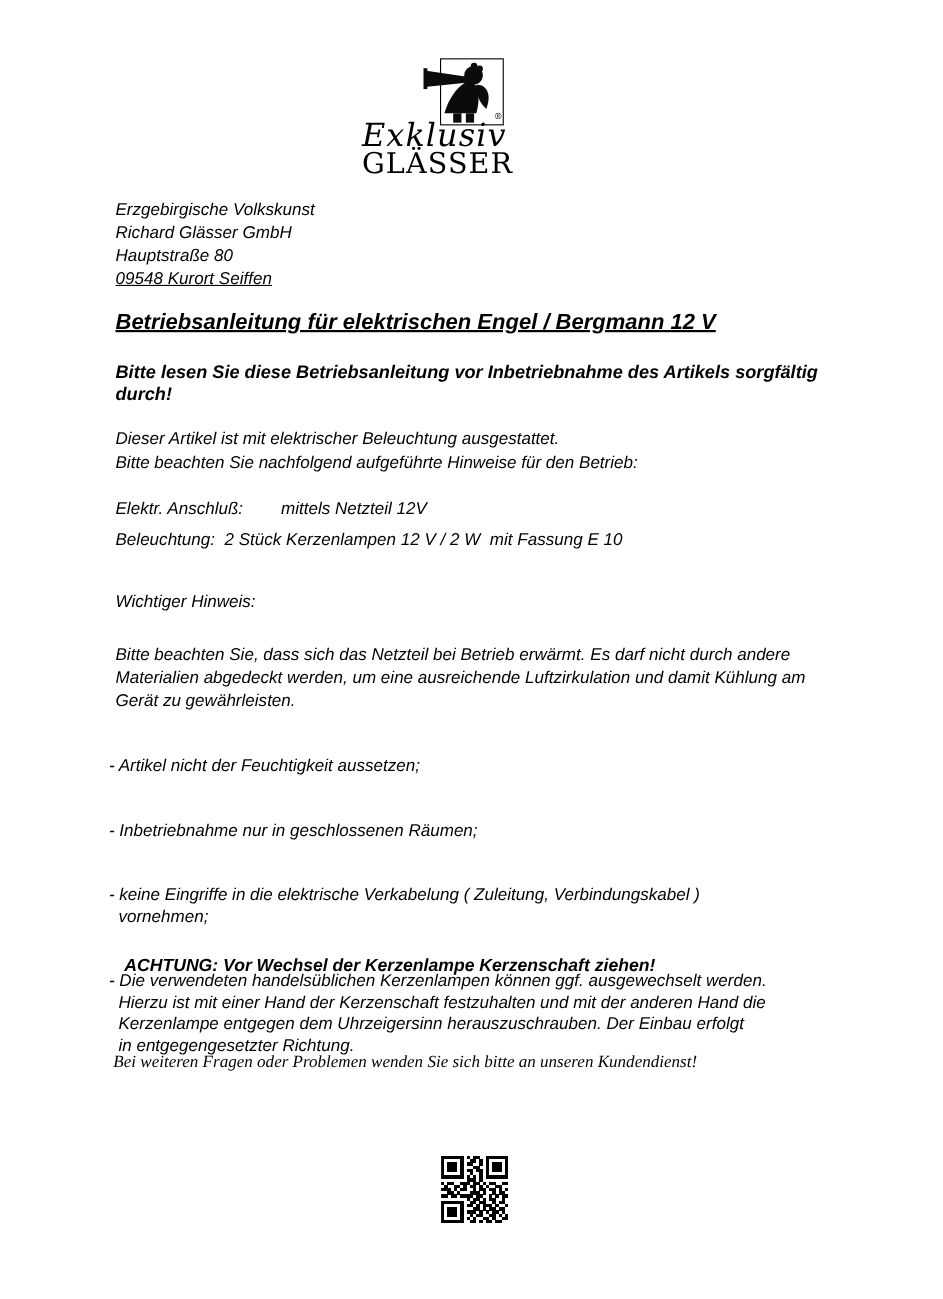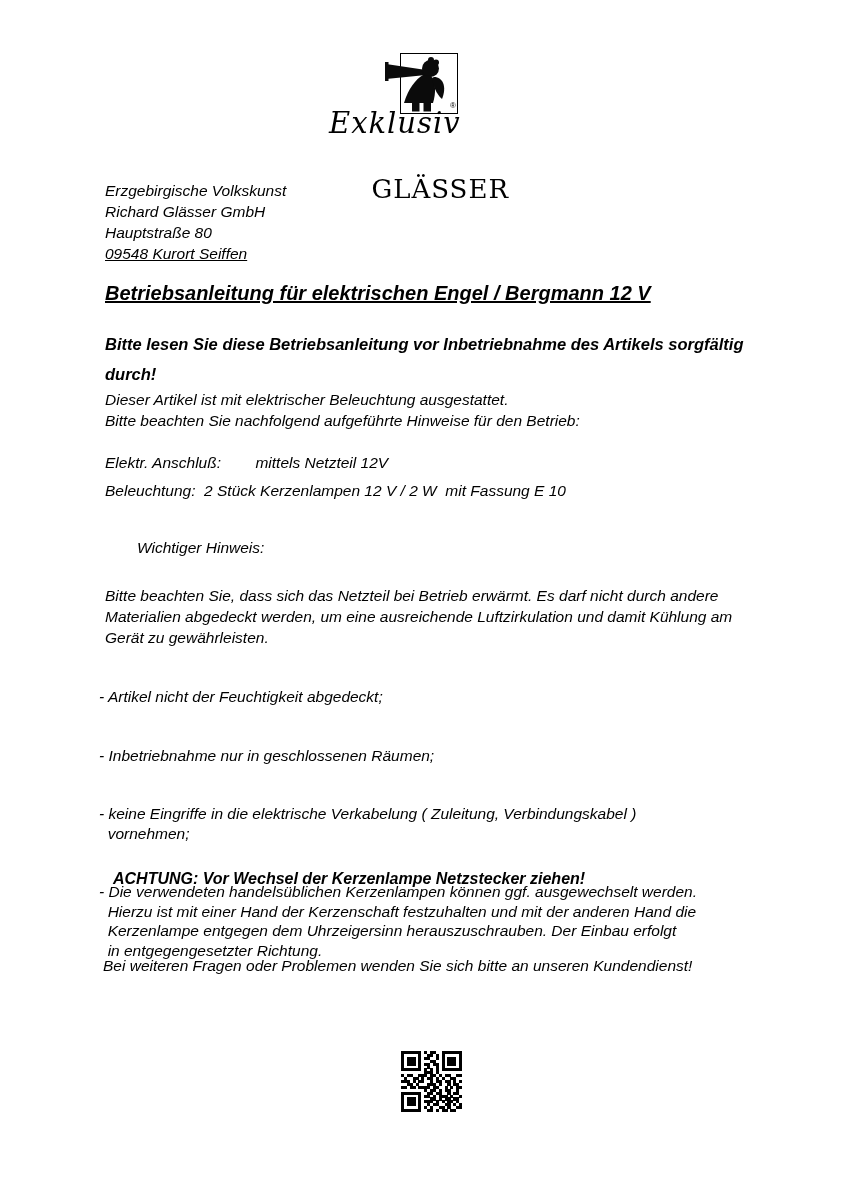--- a/index.html
+++ b/index.html
@@ -32,52 +32,51 @@
   .brand-script {
     position: absolute; left: 329px; top: 108px; width: 180px;
     text-align: left;
     font-family: "DejaVu Serif", serif;
     font-style: italic;
     font-size: 29px; line-height: 30px;
     letter-spacing: 1px;
   }
   .brand-name {
     position: absolute; left: 329px; top: 135px; width: 180px;
-    text-align: right;
+    text-align: left;
     font-family: "DejaVu Serif", serif;
     font-style: normal;
     font-size: 26px; line-height: 28px;
     letter-spacing: 1px;
-    margin-top: 40px;
   }
 
   
   .body-text { font-size: 15.5px; line-height: 21px; }
   .address-lines { left: 105px; top: 180px; }
   .address-city  { left: 105px; top: 243px; text-decoration: underline; }
   .doc-title {
     left: 105px; top: 282px;
     font-size: 20px; font-weight: bold;
     text-decoration: underline;
   }
   .intro {
     left: 105px; top: 329px;
-    font-size: 16.5px; font-weight: bold; line-height: 30px;
+    font-size: 16.5px; font-weight: bold; line-height: 20px;
   }
   .description    { left: 105px; top: 389px; }
   .spec-power     { left: 105px; top: 452px; }
   .spec-light     { left: 105px; top: 480px; }
-  .notice-heading { left: 105px; top: 537px; margin-left: 32px; }
+  .notice-heading { left: 105px; top: 537px; }
   .notice-body    { left: 105px; top: 585px; }
   .bullet-list    { left: 99px;  top: 648px; font-size: 15.5px; line-height: 19.5px; }
   .warning {
     left: 113px; top: 870px;
     font-size: 16px; font-weight: bold;
   }
-  .footer-note { left: 103px; top: 955px; }
+  .footer-note { left: 103px; top: 955px; font-family: Liberation Serif, serif; }
 
   
   .qr-code { position: absolute; left: 401px; top: 1051px; width: 61px; height: 61px; }
 </style>
 </head>
 <body>
 
 <div class="page">
 
   <div class="logo-box">
@@ -122,31 +121,31 @@
 
   <div class="abs body-text spec-power">Elektr. Anschluß:        mittels Netzteil 12V</div>
   <div class="abs body-text spec-light">Beleuchtung:  2 Stück Kerzenlampen 12 V / 2 W  mit Fassung E 10</div>
 
   <div class="abs body-text notice-heading">Wichtiger Hinweis:</div>
   <div class="abs body-text notice-body">Bitte beachten Sie, dass sich das Netzteil bei Betrieb erwärmt. Es darf nicht durch andere
 Materialien abgedeckt werden, um eine ausreichende Luftzirkulation und damit Kühlung am
 Gerät zu gewährleisten.</div>
 
   <div class="abs bullet-list">
-    <div>- Artikel nicht der Feuchtigkeit abgedeckt;</div>
+    <div>- Artikel nicht der Feuchtigkeit aussetzen;</div>
     <div>- Inbetriebnahme nur in geschlossenen Räumen;</div>
     <div>- keine Eingriffe in die elektrische Verkabelung ( Zuleitung, Verbindungskabel )
   vornehmen;</div>
     <div>- Die verwendeten handelsüblichen Kerzenlampen können ggf. ausgewechselt werden.
   Hierzu ist mit einer Hand der Kerzenschaft festzuhalten und mit der anderen Hand die
   Kerzenlampe entgegen dem Uhrzeigersinn herauszuschrauben. Der Einbau erfolgt
   in entgegengesetzter Richtung.</div>
   </div>
 
-  <div class="abs warning">ACHTUNG: Vor Wechsel der Kerzenlampe Netzstecker ziehen!</div>
+  <div class="abs warning">ACHTUNG: Vor Wechsel der Kerzenlampe Kerzenschaft ziehen!</div>
 
   <div class="abs body-text footer-note">Bei weiteren Fragen oder Problemen wenden Sie sich bitte an unseren Kundendienst!</div>
 
   <div class="qr-code">
     <svg id="qr-svg" width="61" height="61" viewBox="0 0 21 21" shape-rendering="crispEdges" aria-hidden="true">
         <rect x="0" y="0" width="1.05" height="1.05" fill="#000000"></rect>
         <rect x="1" y="0" width="1.05" height="1.05" fill="#000000"></rect>
         <rect x="2" y="0" width="1.05" height="1.05" fill="#000000"></rect>
         <rect x="3" y="0" width="1.05" height="1.05" fill="#000000"></rect>
         <rect x="4" y="0" width="1.05" height="1.05" fill="#000000"></rect>

